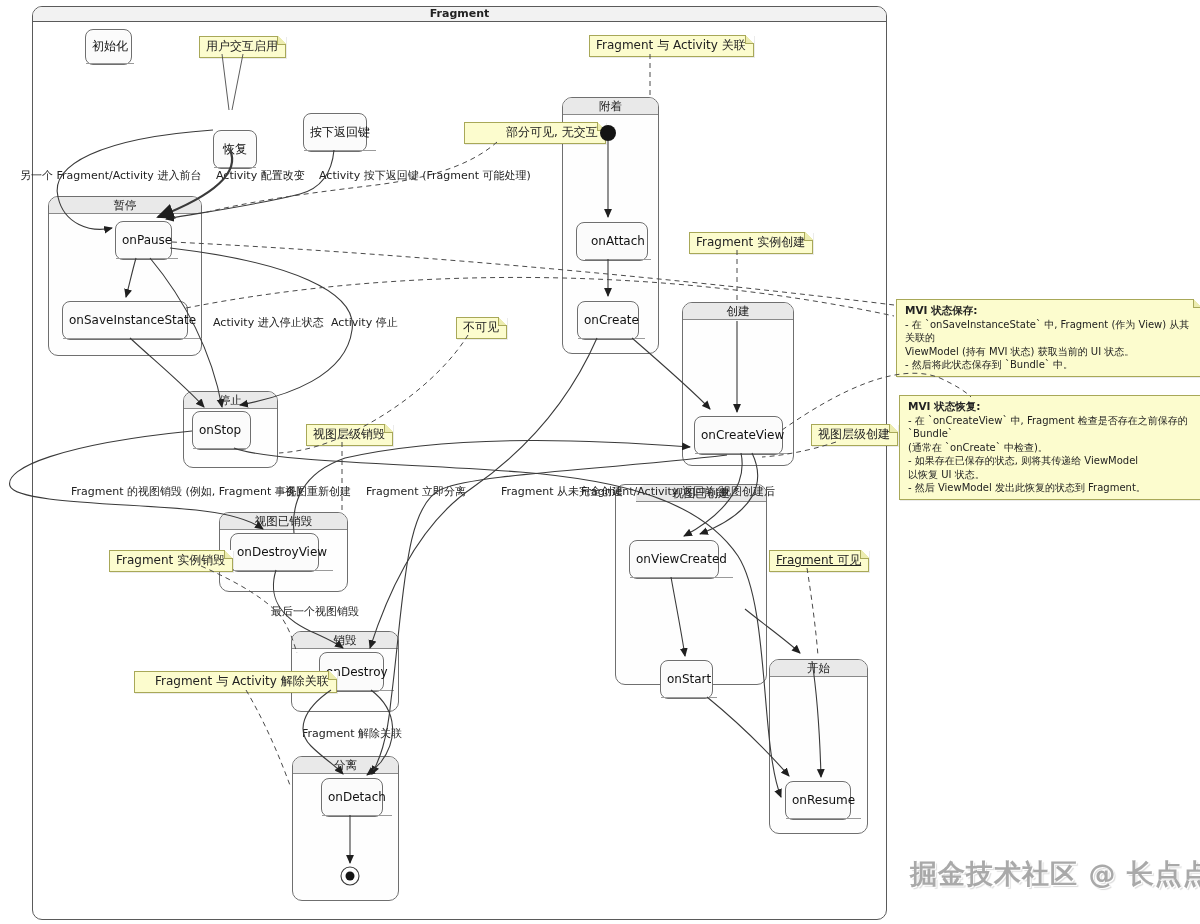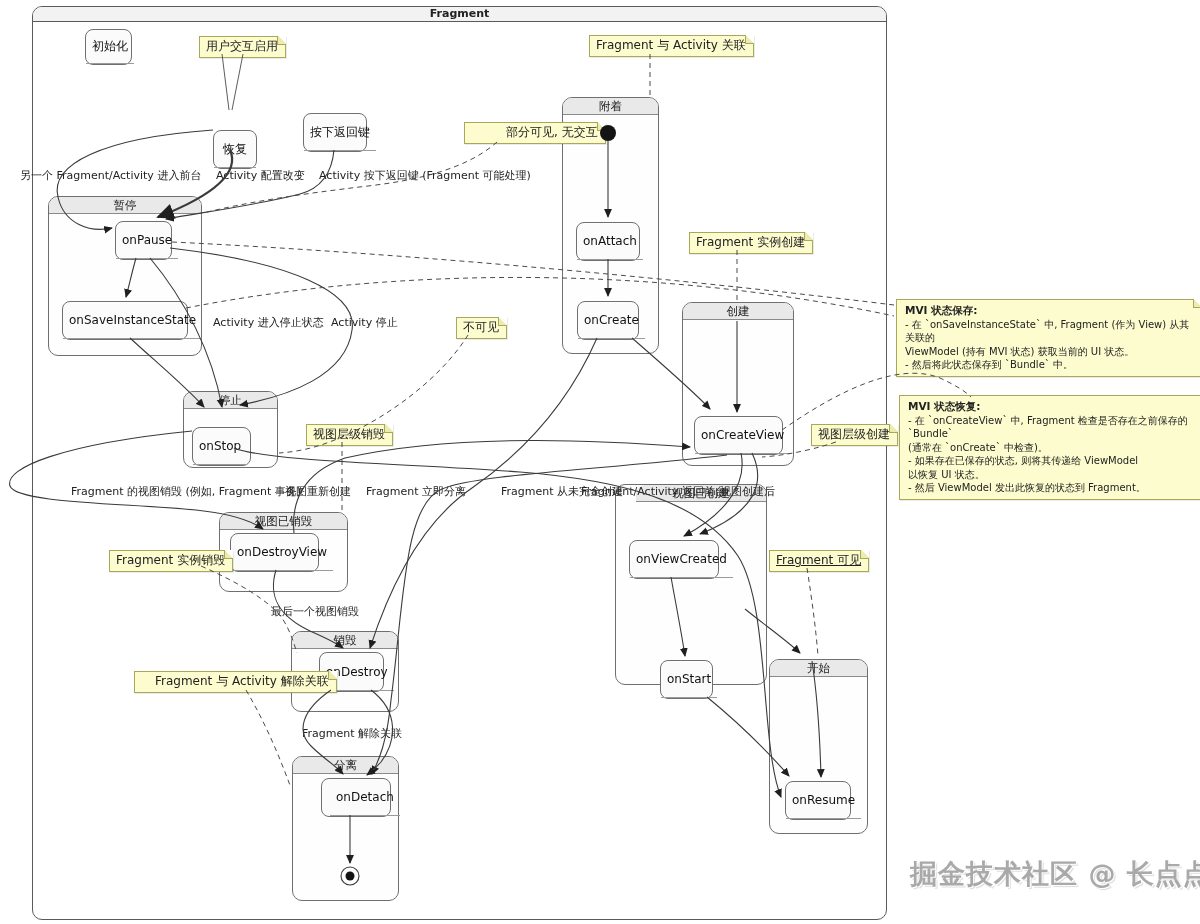--- a/index.html
+++ b/index.html
@@ -85,45 +85,45 @@
       <div class="state-bottom"></div>
     </div>
   <div class="state" style="left:115px;top:221px;width:55px;height:37px;">
     <div class="state-top">onPause</div>
       <div class="state-bottom"></div>
     </div>
   <div class="state" style="left:62px;top:301px;width:124px;height:37px;">
     <div class="state-top">onSaveInstanceState</div>
       <div class="state-bottom"></div>
     </div>
-  <div class="state" style="left:192px;top:427px;width:57px;height:37px;gap:20px;">
+  <div class="state" style="left:192px;top:411px;width:57px;height:37px;gap:20px;">
     <div class="state-top">onStop</div>
       <div class="state-bottom"></div>
     </div>
-  <div class="state" style="left:576px;top:222px;width:62px;height:37px;">
+  <div class="state" style="left:576px;top:222px;width:62px;height:37px;padding-left:8px;">
     <div class="state-top">onAttach</div>
       <div class="state-bottom"></div>
     </div>
   <div class="state" style="left:577px;top:301px;width:60px;height:37px;">
     <div class="state-top">onCreate</div>
       <div class="state-bottom"></div>
     </div>
   <div class="state" style="left:694px;top:416px;width:87px;height:37px;">
     <div class="state-top">onCreateView</div>
       <div class="state-bottom"></div>
     </div>
   <div class="state" style="left:230px;top:533px;width:87px;height:37px;gap:7px;">
     <div class="state-top">onDestroyView</div>
       <div class="state-bottom"></div>
     </div>
   <div class="state" style="left:319px;top:652px;width:63px;height:38px;">
     <div class="state-top">onDestroy</div>
       <div class="state-bottom"></div>
     </div>
-  <div class="state" style="left:321px;top:778px;width:60px;height:37px;padding-left:8px;">
+  <div class="state" style="left:321px;top:778px;width:60px;height:37px;">
     <div class="state-top">onDetach</div>
       <div class="state-bottom"></div>
     </div>
   <div class="state" style="left:629px;top:540px;width:88px;height:37px;">
     <div class="state-top">onViewCreated</div>
       <div class="state-bottom"></div>
     </div>
   <div class="state" style="left:660px;top:660px;width:51px;height:37px;">
     <div class="state-top">onStart</div>
       <div class="state-bottom"></div>

